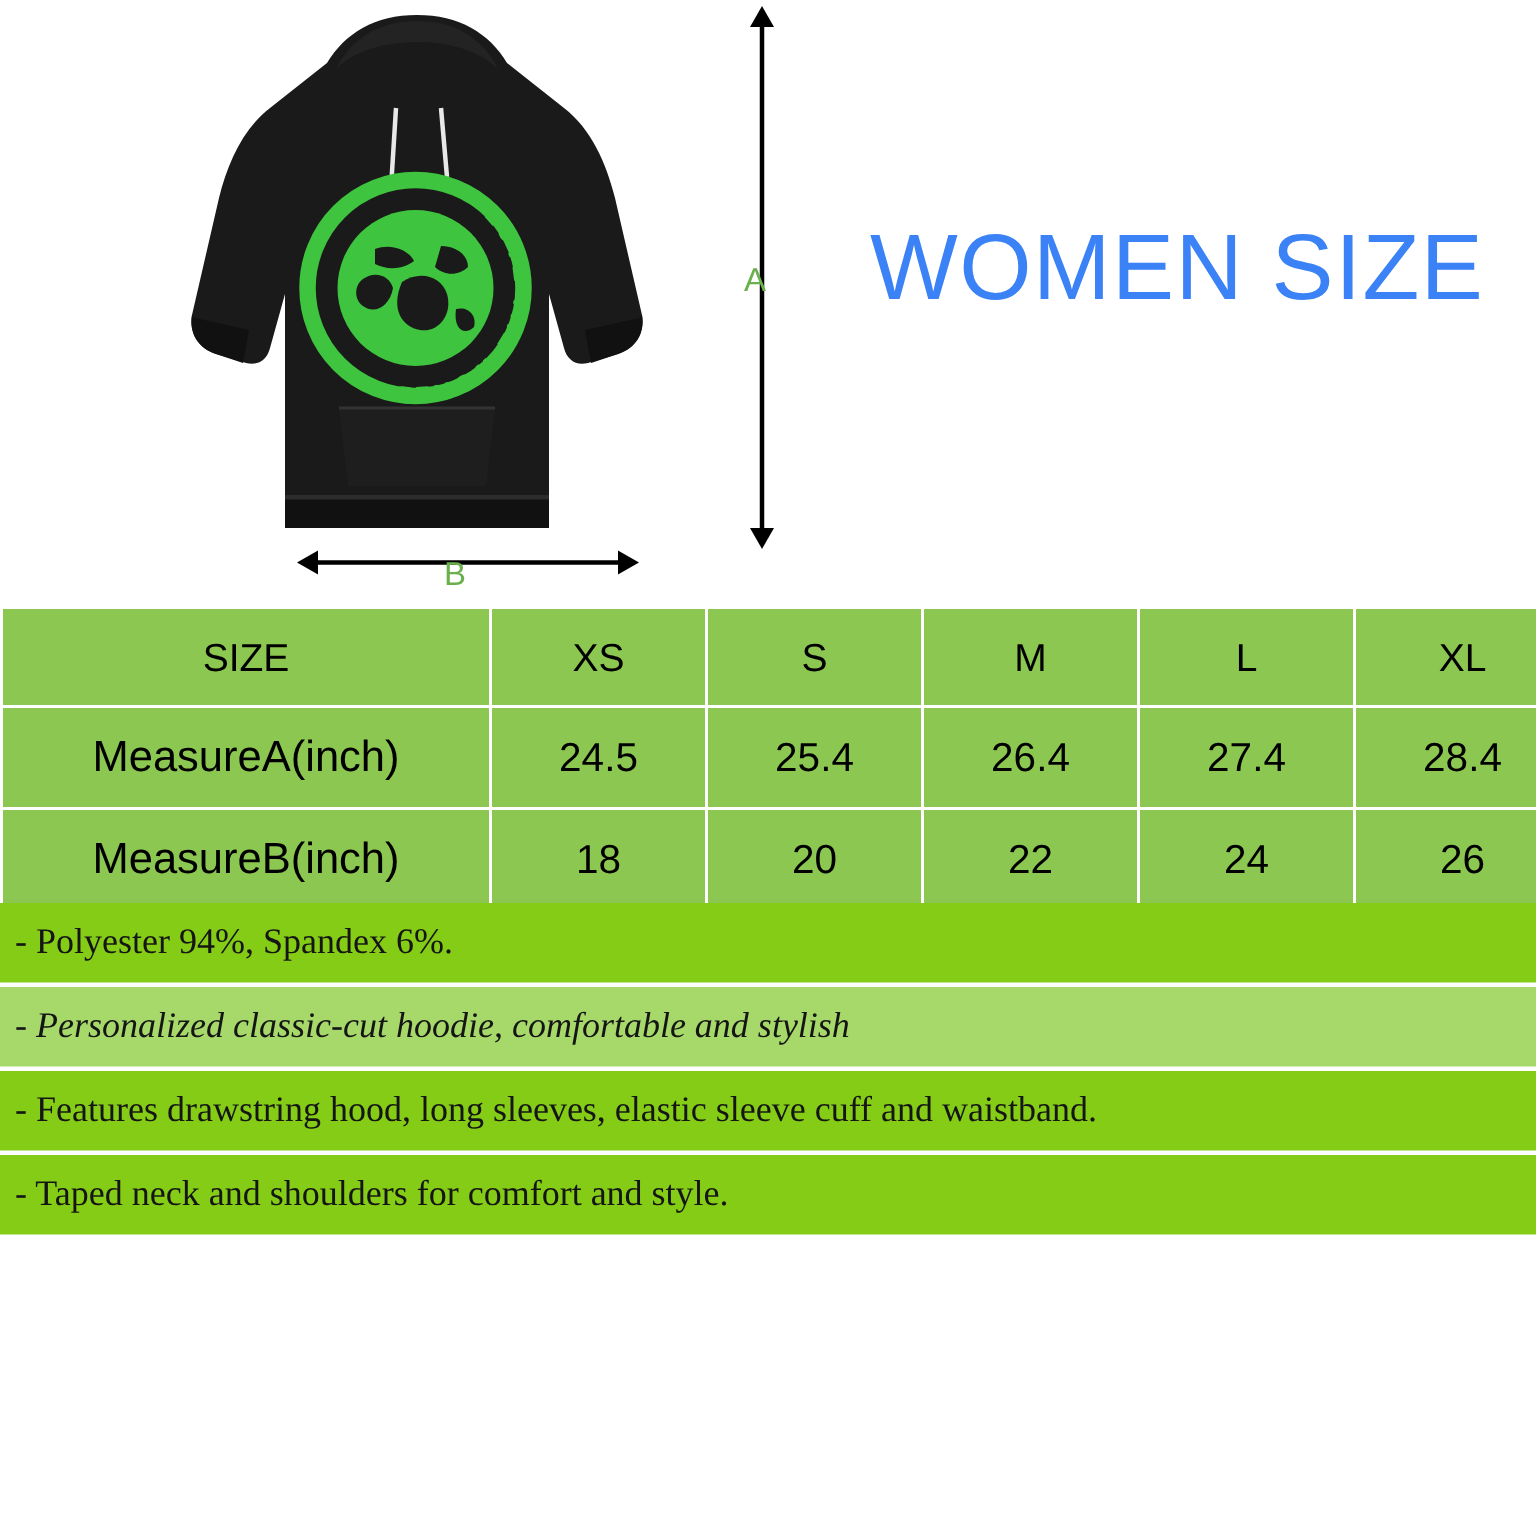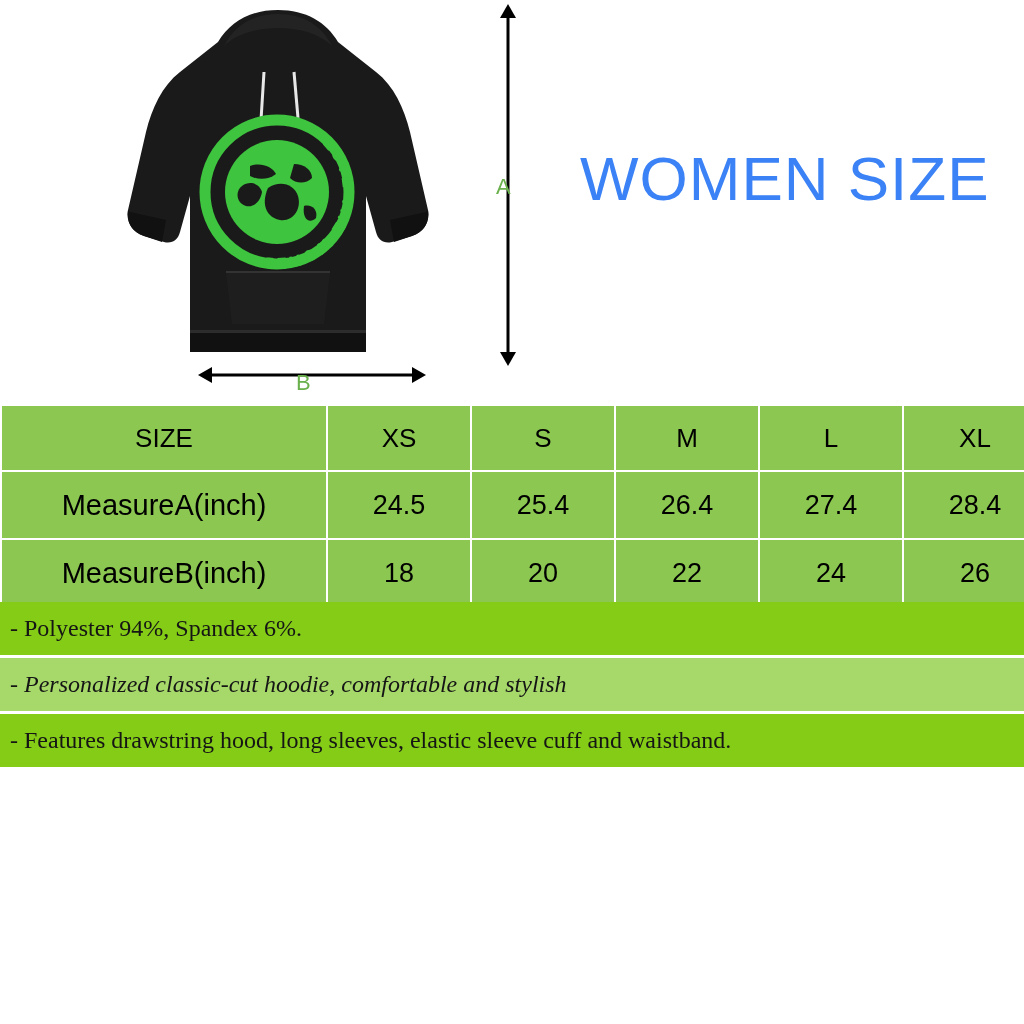--- a/index.html
+++ b/index.html
@@ -257,13 +257,16 @@
 <div class="bullets">
   <div class="bullet b-h1">
     <span class="txt">-  Polyester 94%, Spandex 6%.</span>
   </div>
   <div class="bullet b-h2">
     <span class="txt">-  Personalized classic-cut hoodie, comfortable and stylish</span>
   </div>
   <div class="bullet b-h1">
     <span class="txt">-  Features drawstring hood, long sleeves, elastic sleeve cuff and waistband.</span>
   </div>
+  <div class="bullet b-h1">
+    <span class="txt">- Taped neck and shoulders for comfort and style.</span>
+  </div>
 </div>
 
 </body></html>

